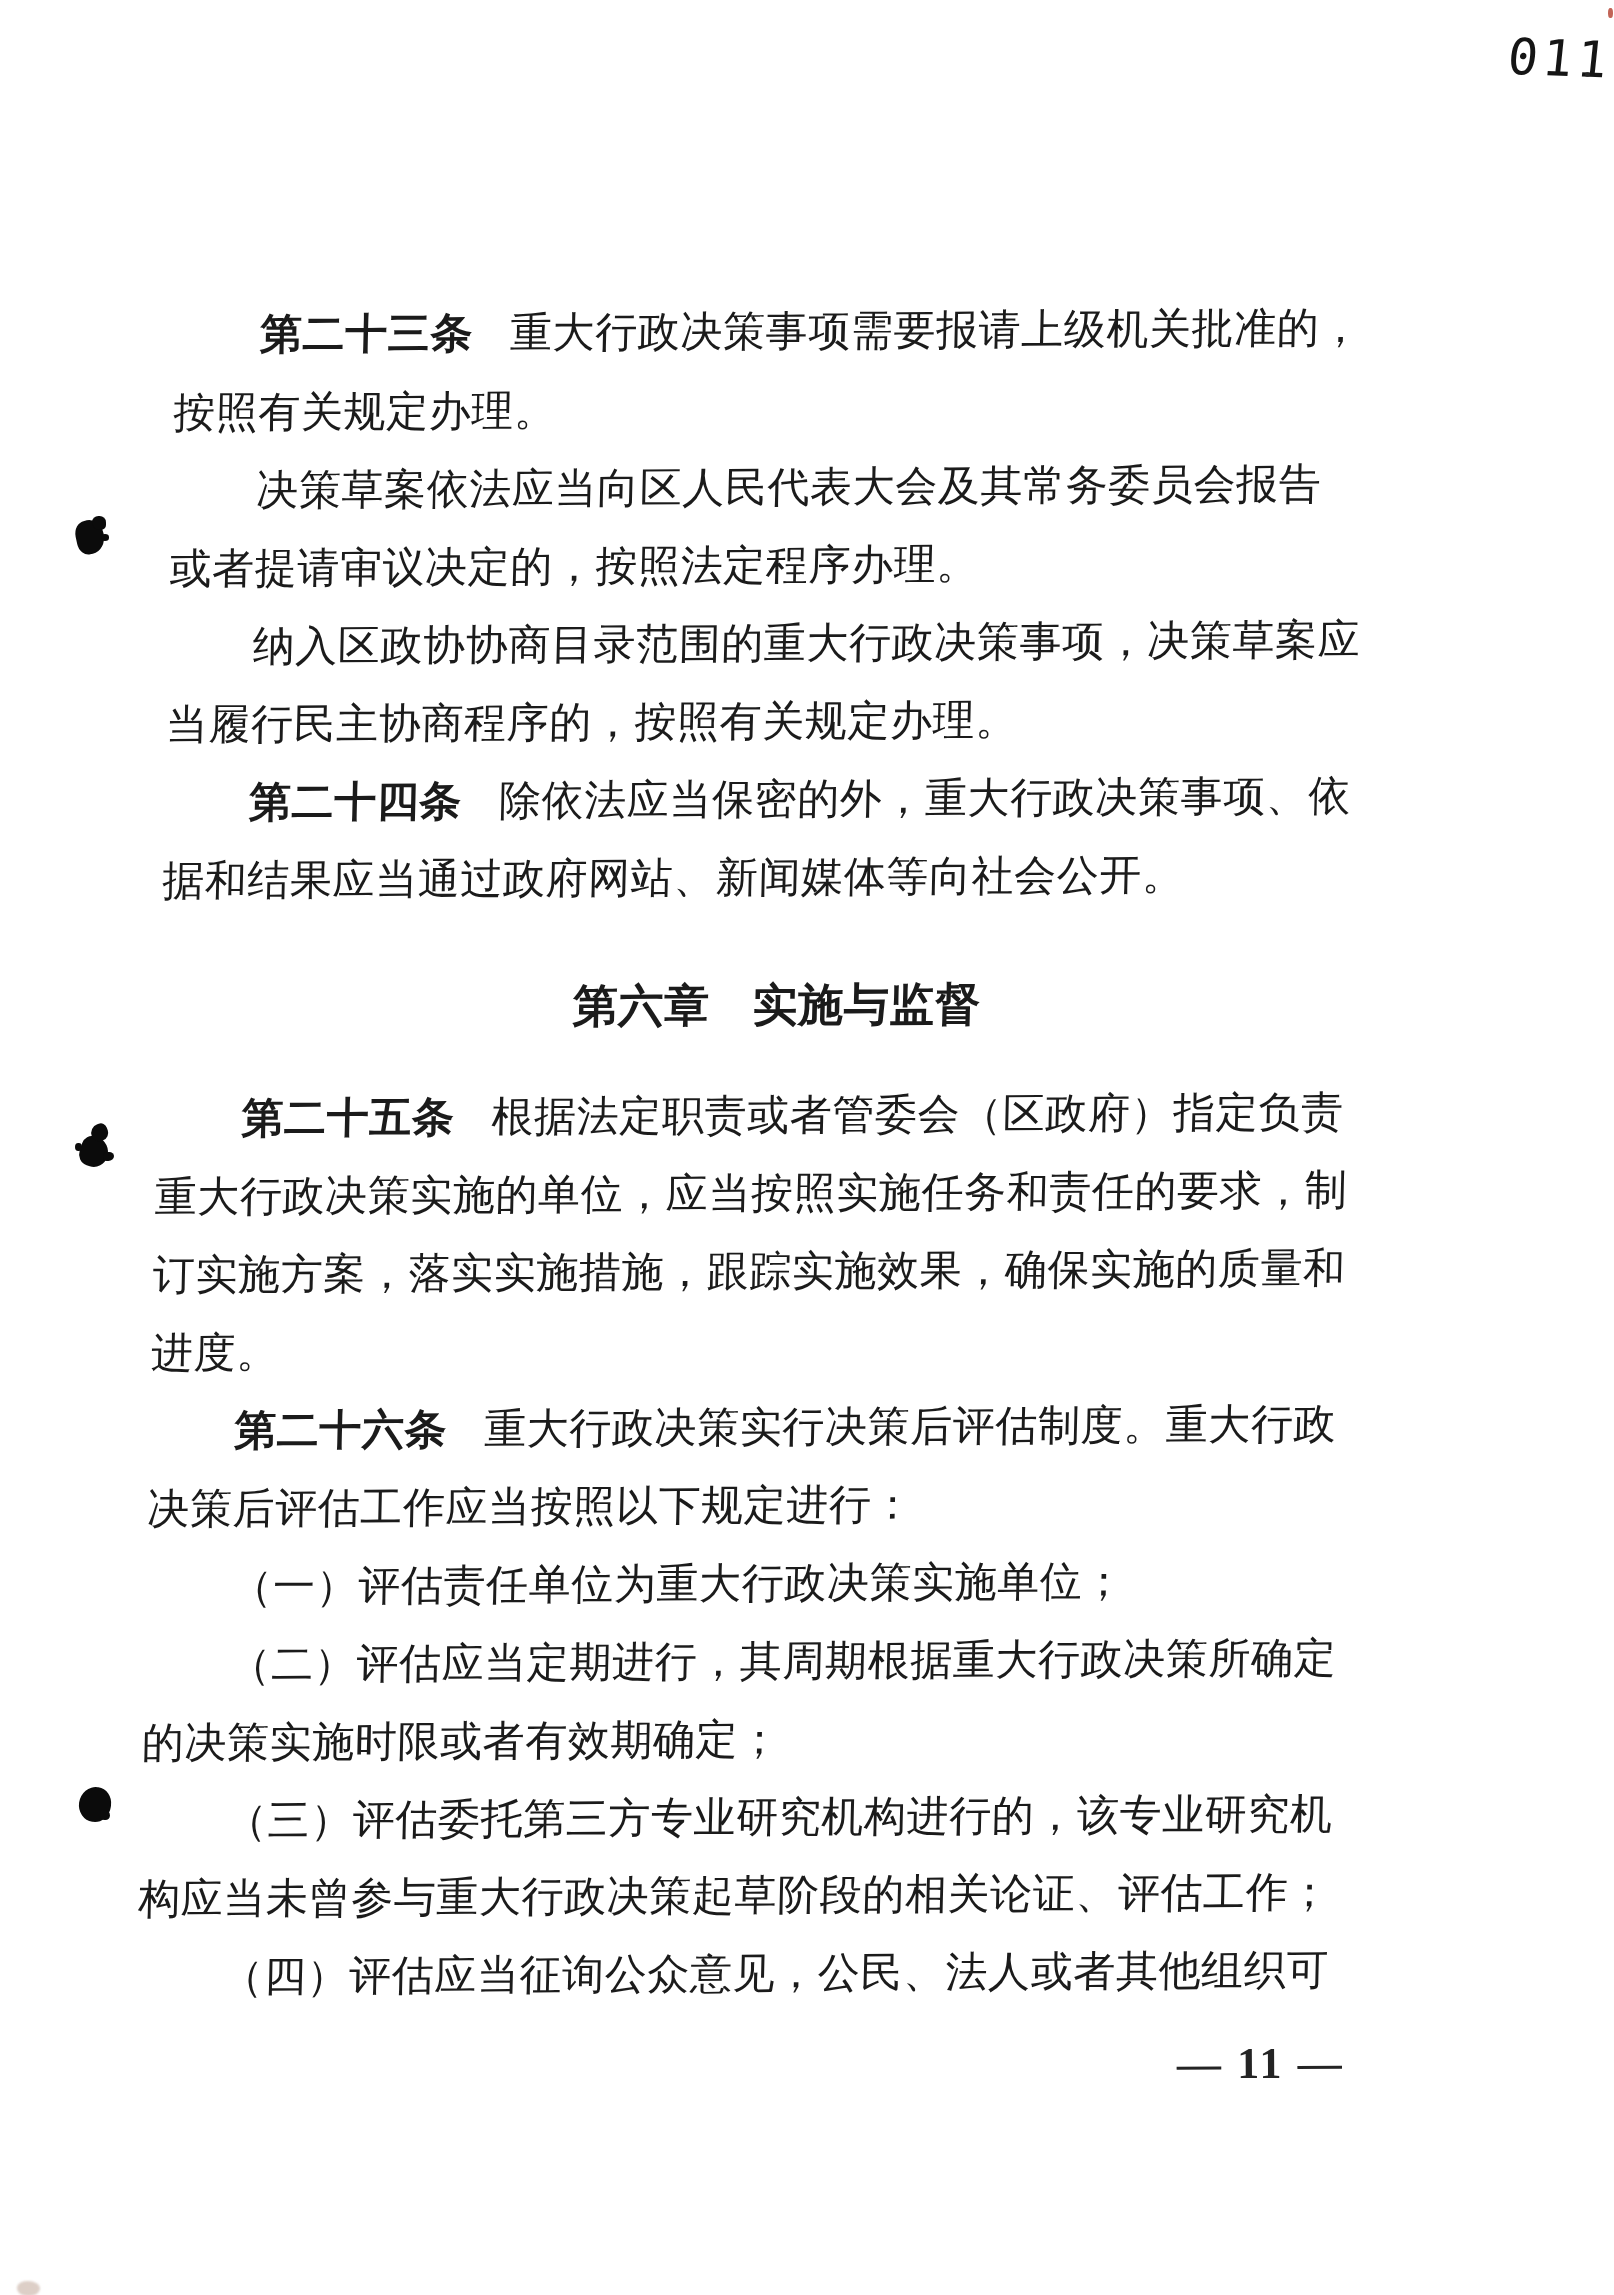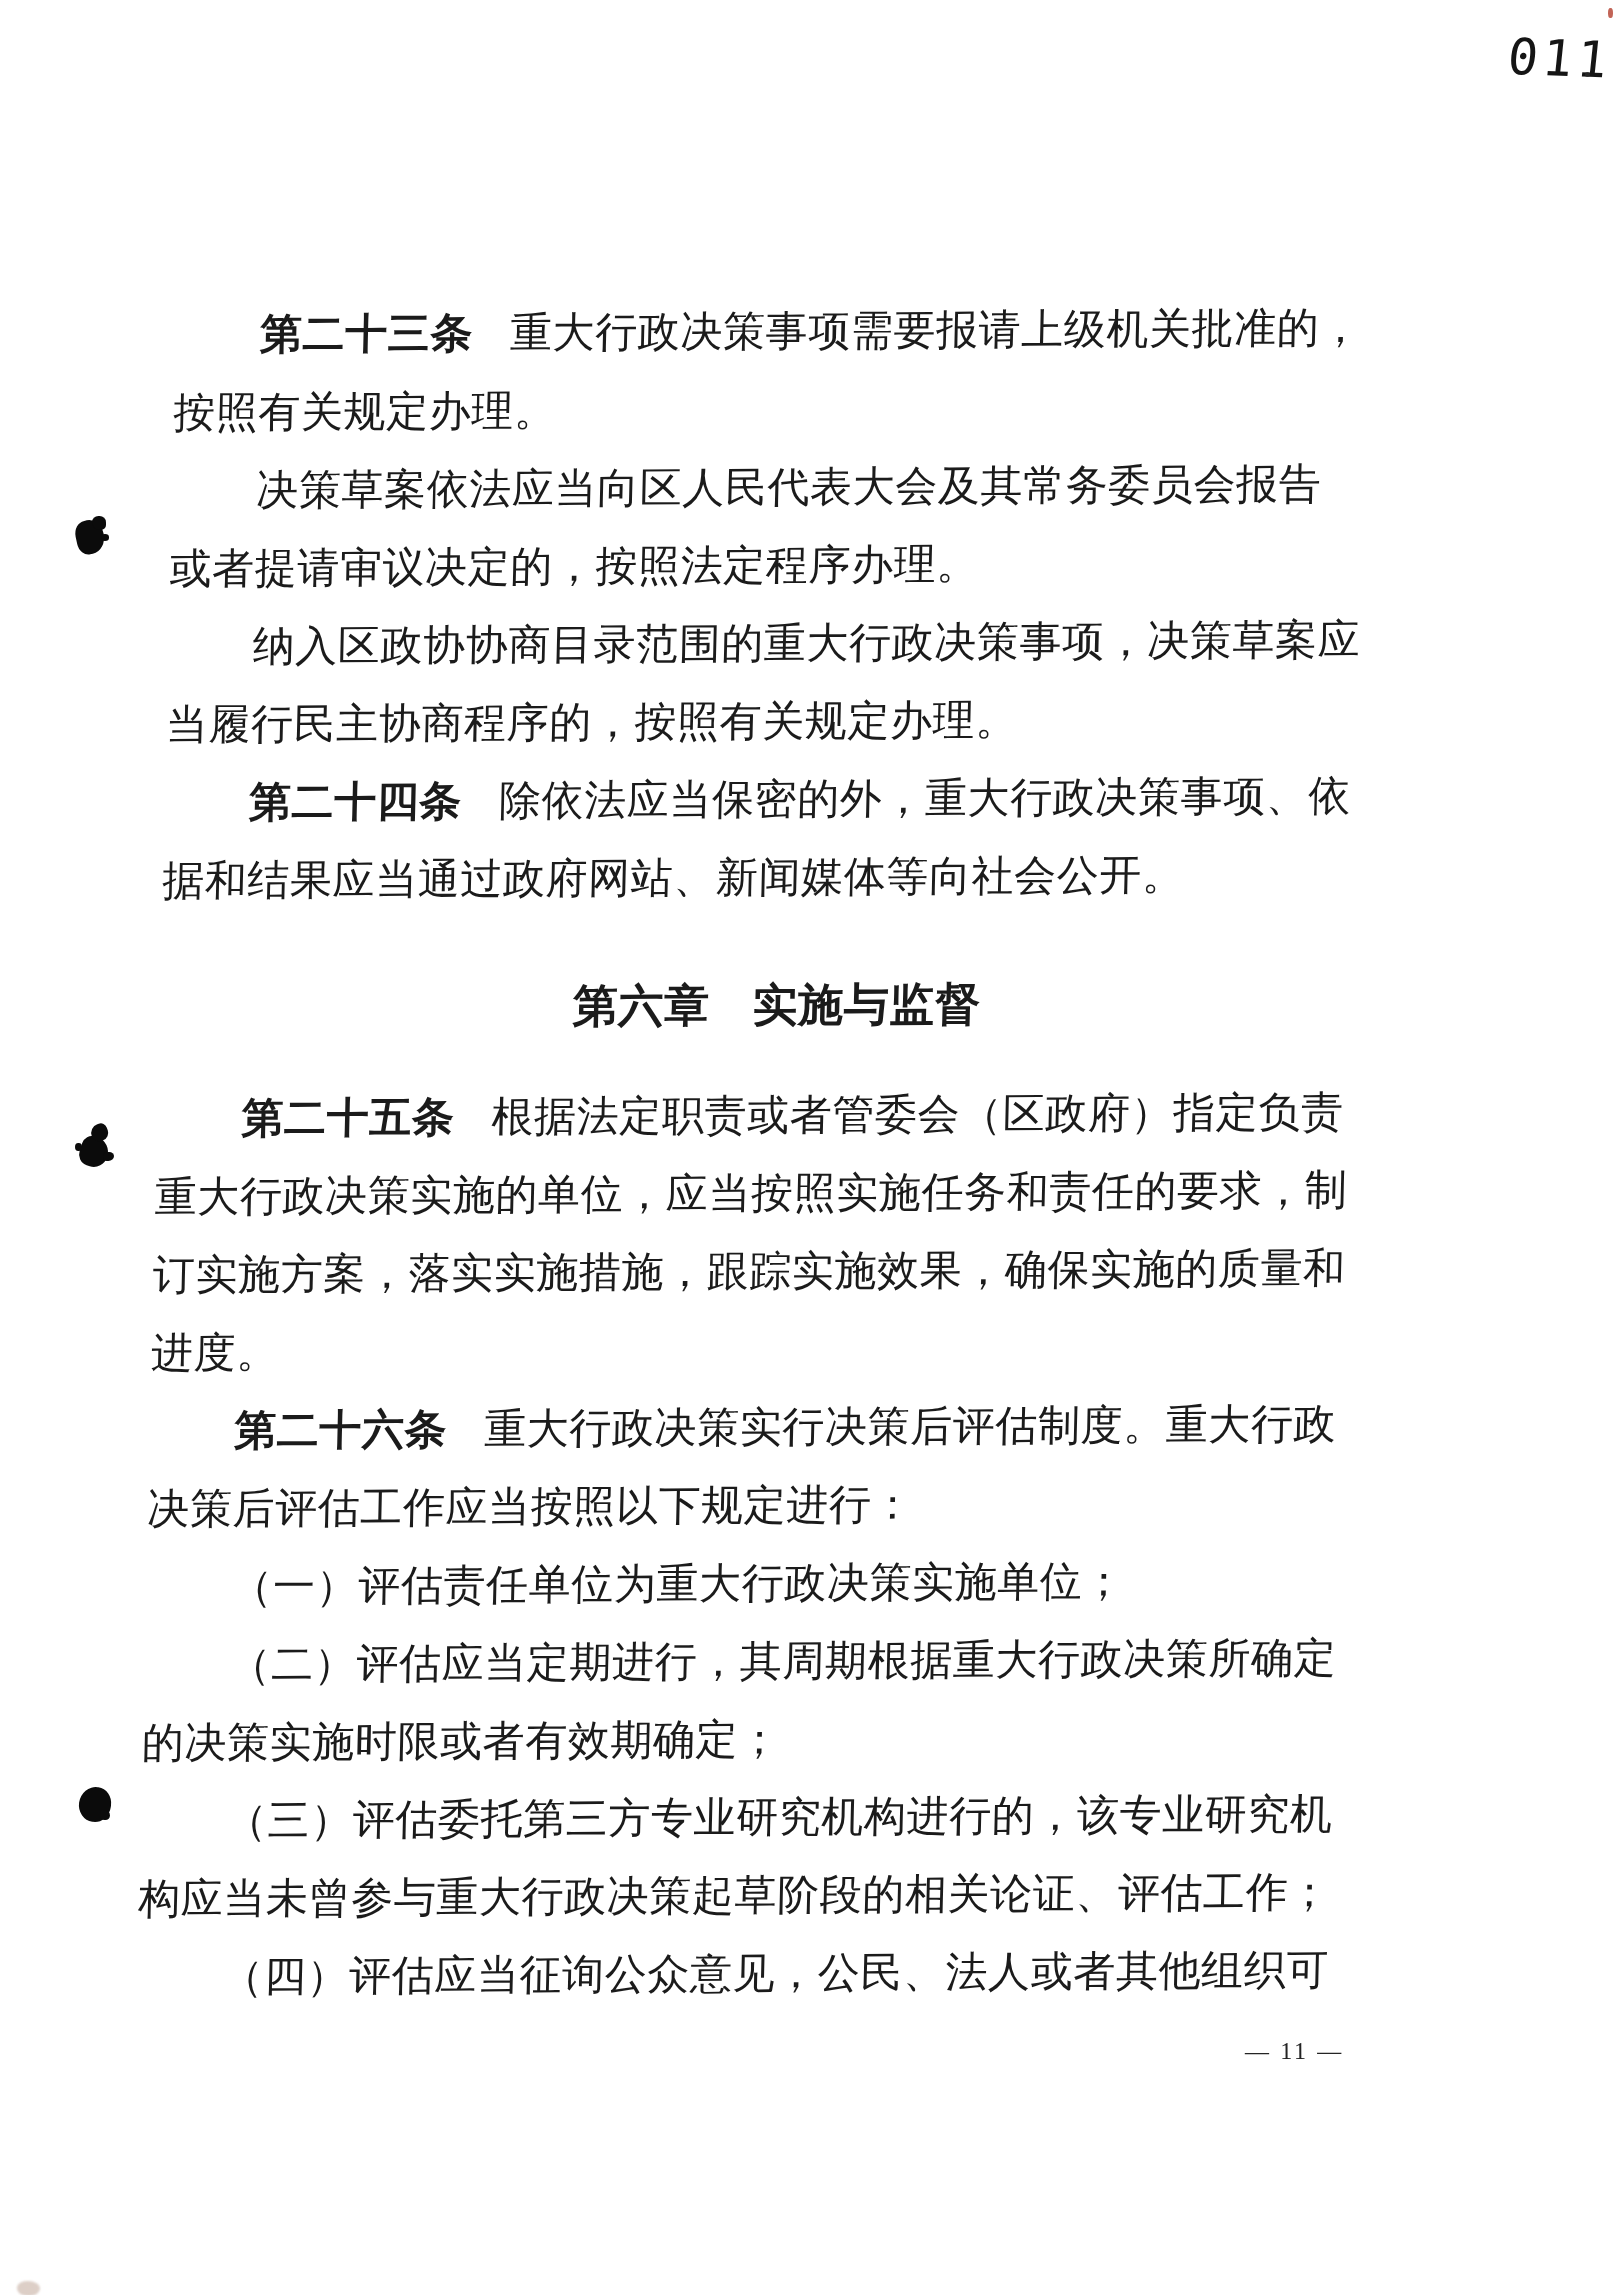--- a/index.html
+++ b/index.html
@@ -69,24 +69,25 @@
     margin-bottom: 32px;
     padding-left: 39px;
   }
   .line.chapter .lead { margin-right: 43px; }
 
   
   .footer-page-number {
     position: absolute;
     top: 2038px;
     right: 270px;
-    font-size: 24px;
+    font-size: 44px;
     letter-spacing: 2.6px;
     color: #242424;
     transform: rotate(-0.3deg);
+    font-weight: bold;
   }
 
   
   .blot { position: absolute; }
   .blot .lobe {
     position: absolute;
     background: #0b0b0b;
   }
   .blot-1 { left: 75px; top: 516px; width: 32px; height: 40px; }
   .blot-1 .l1 { left: 1.3px; top: 3.9px; width: 28.4px; height: 34px; border-radius: 46% 54% 58% 42%; transform: rotate(-12deg); }

